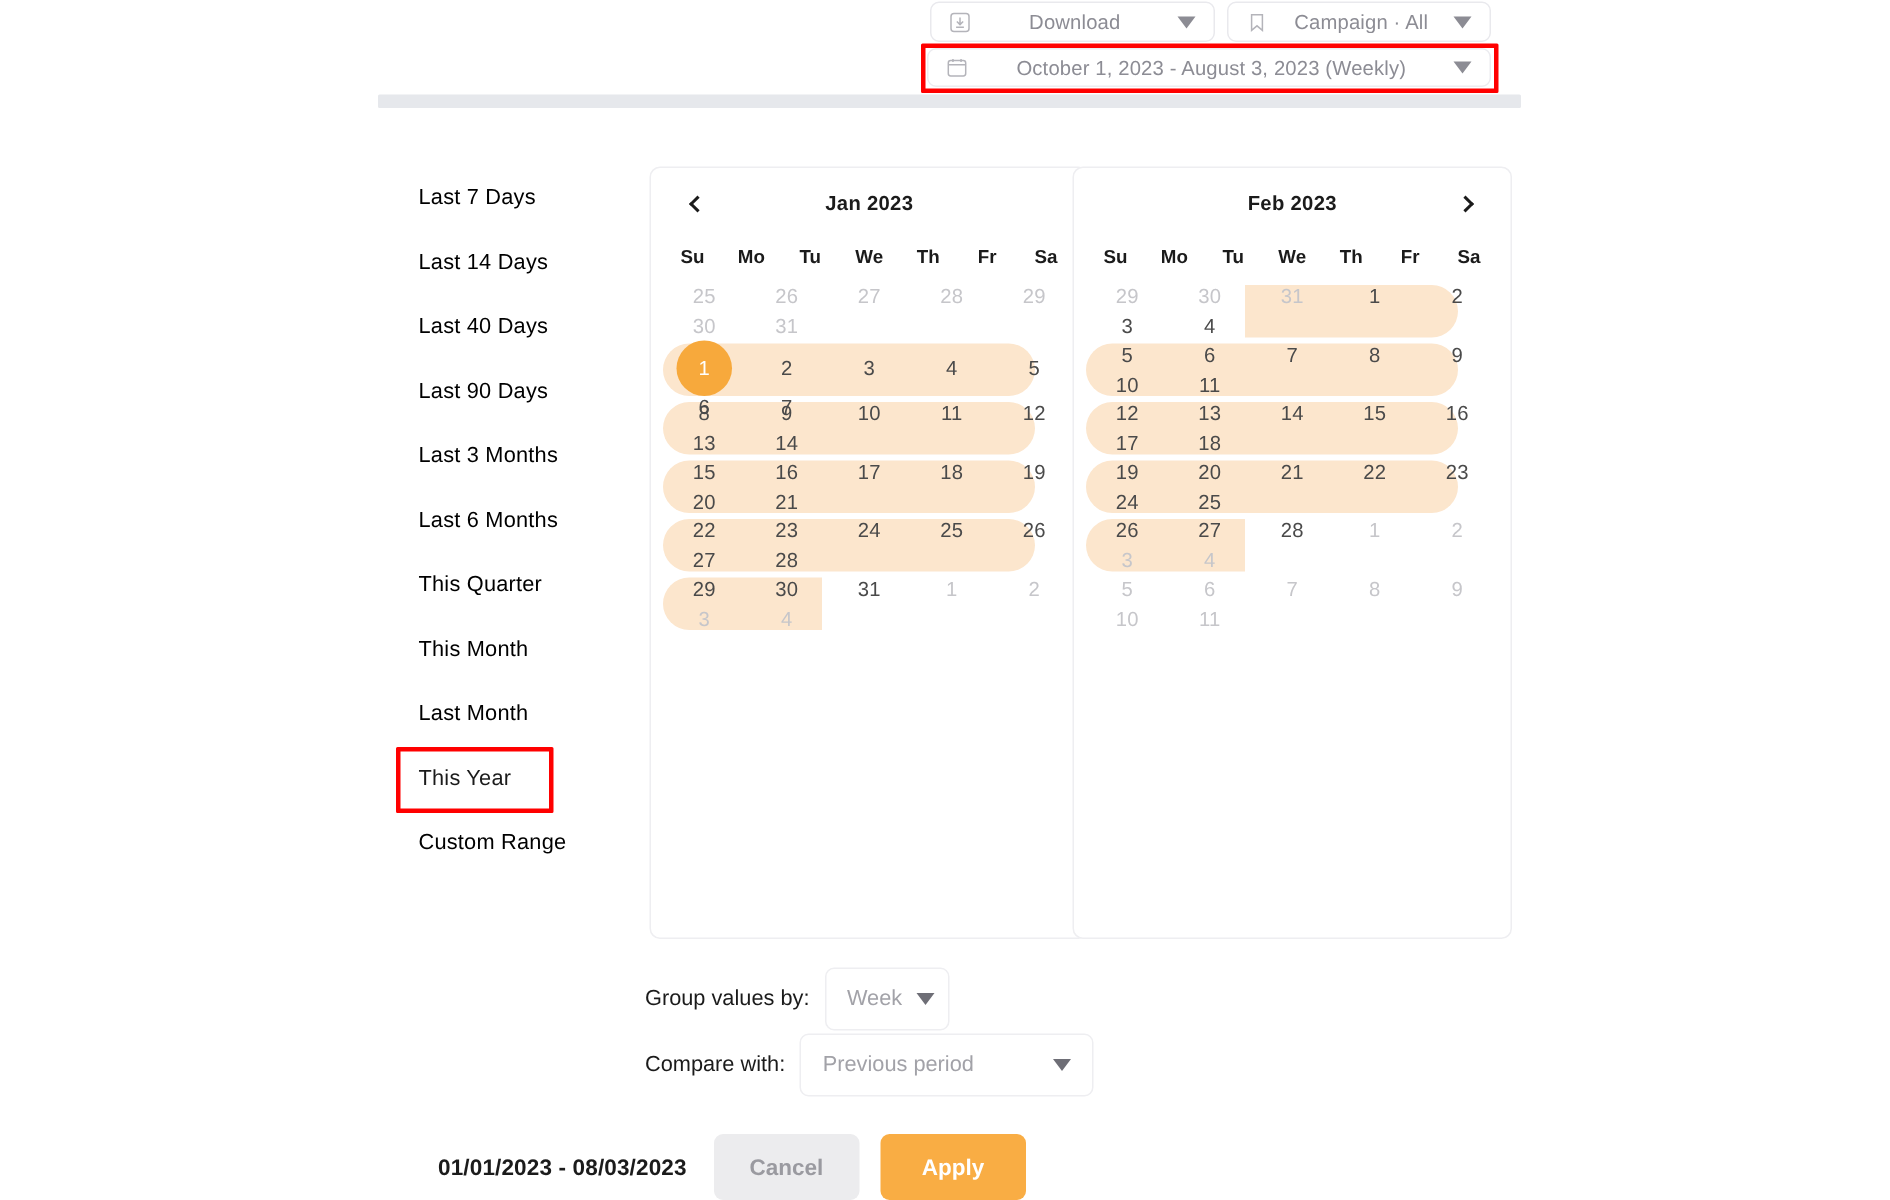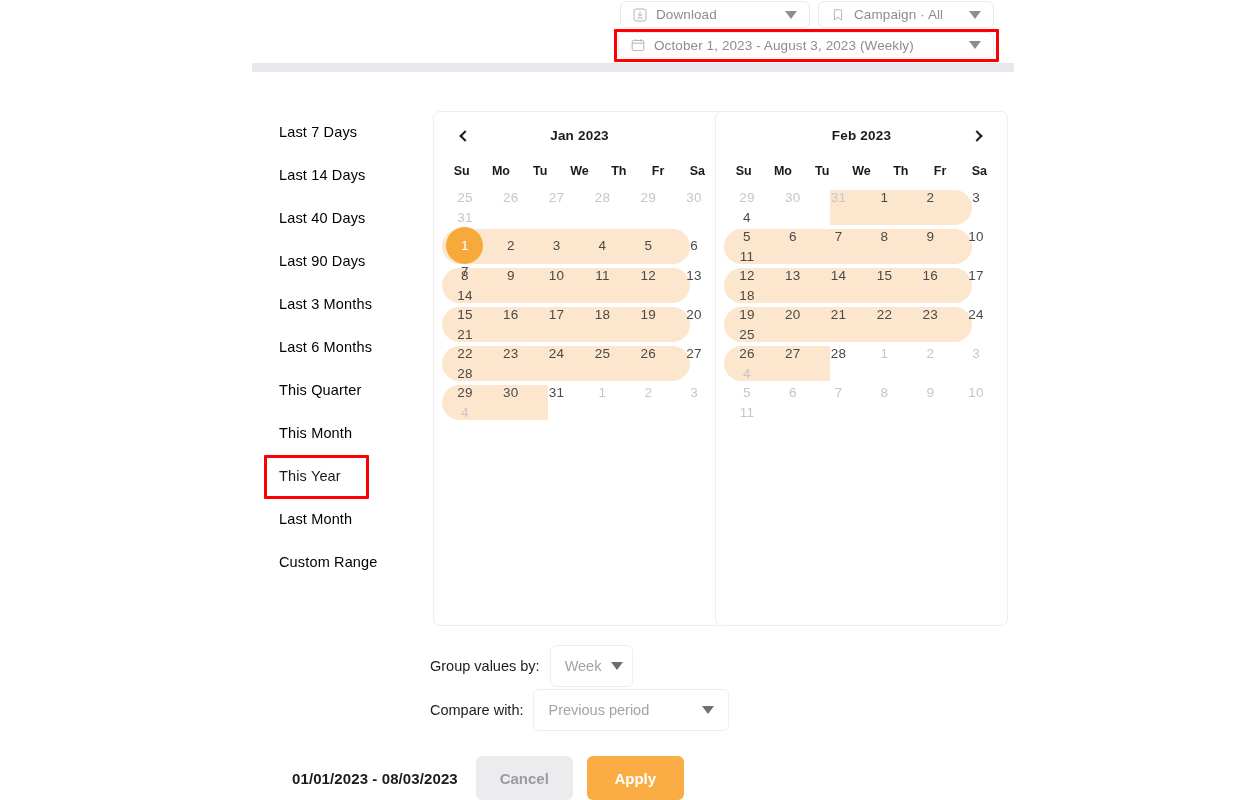--- a/index.html
+++ b/index.html
@@ -29,21 +29,21 @@
     font-size: 13.5px;
     color: #8c8c94;
     letter-spacing: .1px;
   }
   #download-button { left: 620px; top: 1px; width: 190px; height: 27px; }
   #campaign-button { left: 818px; top: 1px; width: 176px; height: 27px; }
   #daterange-button {
     left: 618px; top: 32px; width: 376px; height: 26px;
     border: 1px solid #ececf0;
   }
-  .hdr-label { flex: 1; white-space: nowrap; overflow: hidden; }
+  .hdr-label { flex: 1; white-space: nowrap; overflow: hidden; text-align: center; }
   .hdr-ico {
     width: 14px; height: 14px;
     margin-right: 9px;
     flex: none;
     display: block;
   }
   .caret {
     width: 0; height: 0;
     border-left: 6px solid transparent;
     border-right: 6px solid transparent;
@@ -163,21 +163,21 @@
     align-items: center;
     justify-content: center;
     font-size: 12.5px;
     font-weight: bold;
     color: #1b1b1b;
   }
 
   .week-row {
     position: relative;
     display: grid;
-    grid-template-columns: repeat(6, 1fr);
+    grid-template-columns: repeat(5, 1fr);
     padding: 0 8px;
     height: 39px;
   }
   
   .week-band {
     position: absolute;
     top: 2px;
     height: 35px;
     background: #fce6cd;
     z-index: 0;
@@ -337,25 +337,25 @@
       </div>
       <div class="preset-item">
         <span>Last 6 Months</span>
       </div>
       <div class="preset-item">
         <span>This Quarter</span>
       </div>
       <div class="preset-item">
         <span>This Month</span>
       </div>
+      <div class="preset-item">
+        <span>Last Month</span>
+      </div>
       <div class="preset-item is-selected is-highlighted">
         <span>This Year</span>
-      </div>
-      <div class="preset-item">
-        <span>Last Month</span>
       </div>
       <div class="preset-item">
         <span>Custom Range</span>
       </div>
     </div>
 
   <div class="cal-card" id="calendar-jan">
       <div class="cal-head">
         <div class="nav-arrow" id="prev-month-button">
           <span class="chev left"></span>

